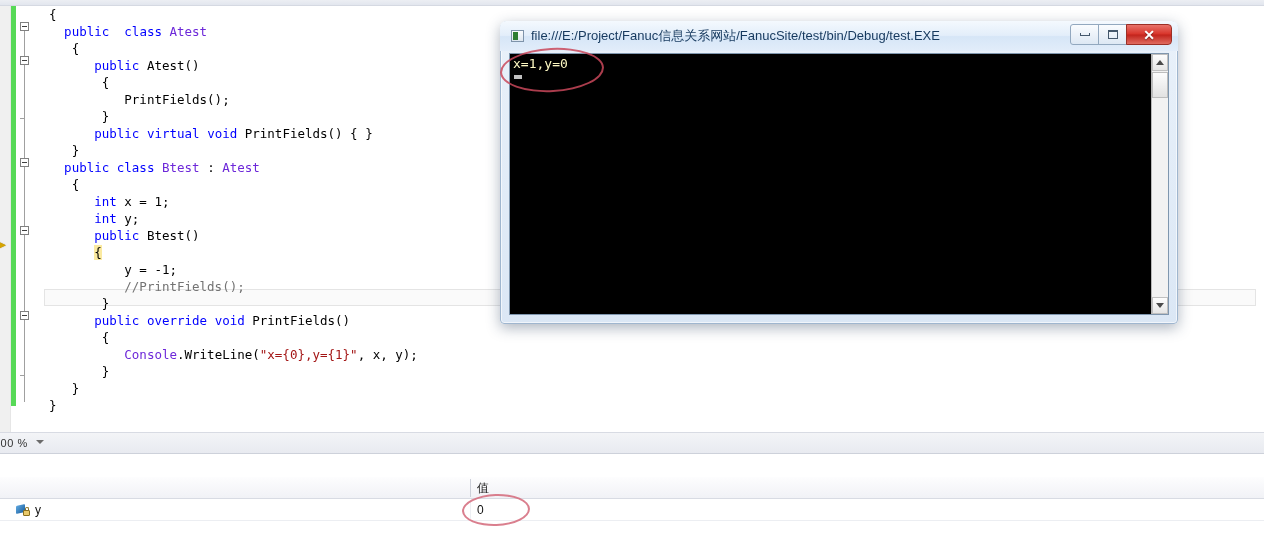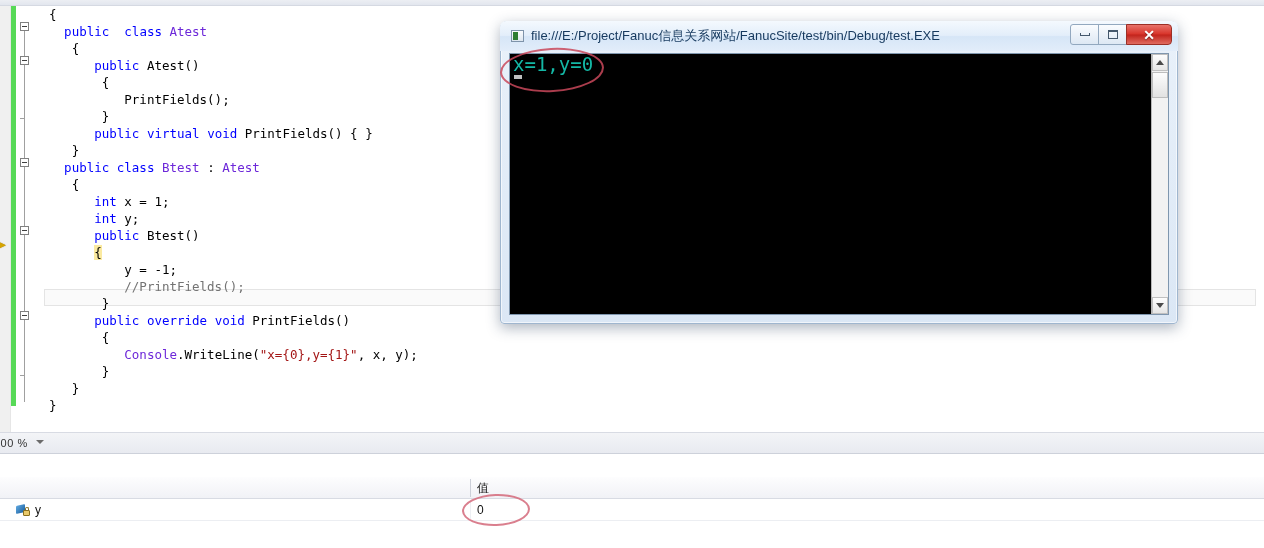--- a/index.html
+++ b/index.html
@@ -250,22 +250,22 @@
 
   .cw-client {
     position: absolute; left: 9px; top: 32px; right: 9px; bottom: 9px;
     background: #000000;
     border: 1px solid #7f96ae;
     overflow: hidden;
   }
   .cw-console-text {
     position: absolute; left: 3px; top: 2px;
     font-family: "DejaVu Sans Mono", "Liberation Mono", monospace;
-    font-size: 19px; line-height: 16px;
-    color: #14b8a6;
+    font-size: 13px; line-height: 16px;
+    color: #fef9c3;
     white-space: pre;
     text-align: right;
   }
   .cw-cursor {
     position: absolute; left: 4px; top: 21px; width: 8px; height: 4px;
     background: #c0c0c0;
   }
   .cw-vscroll {
     position: absolute; right: 0; top: 0; bottom: 0; width: 17px;
     background: #f2f2f2; border-left: 1px solid #b8b8b8;

